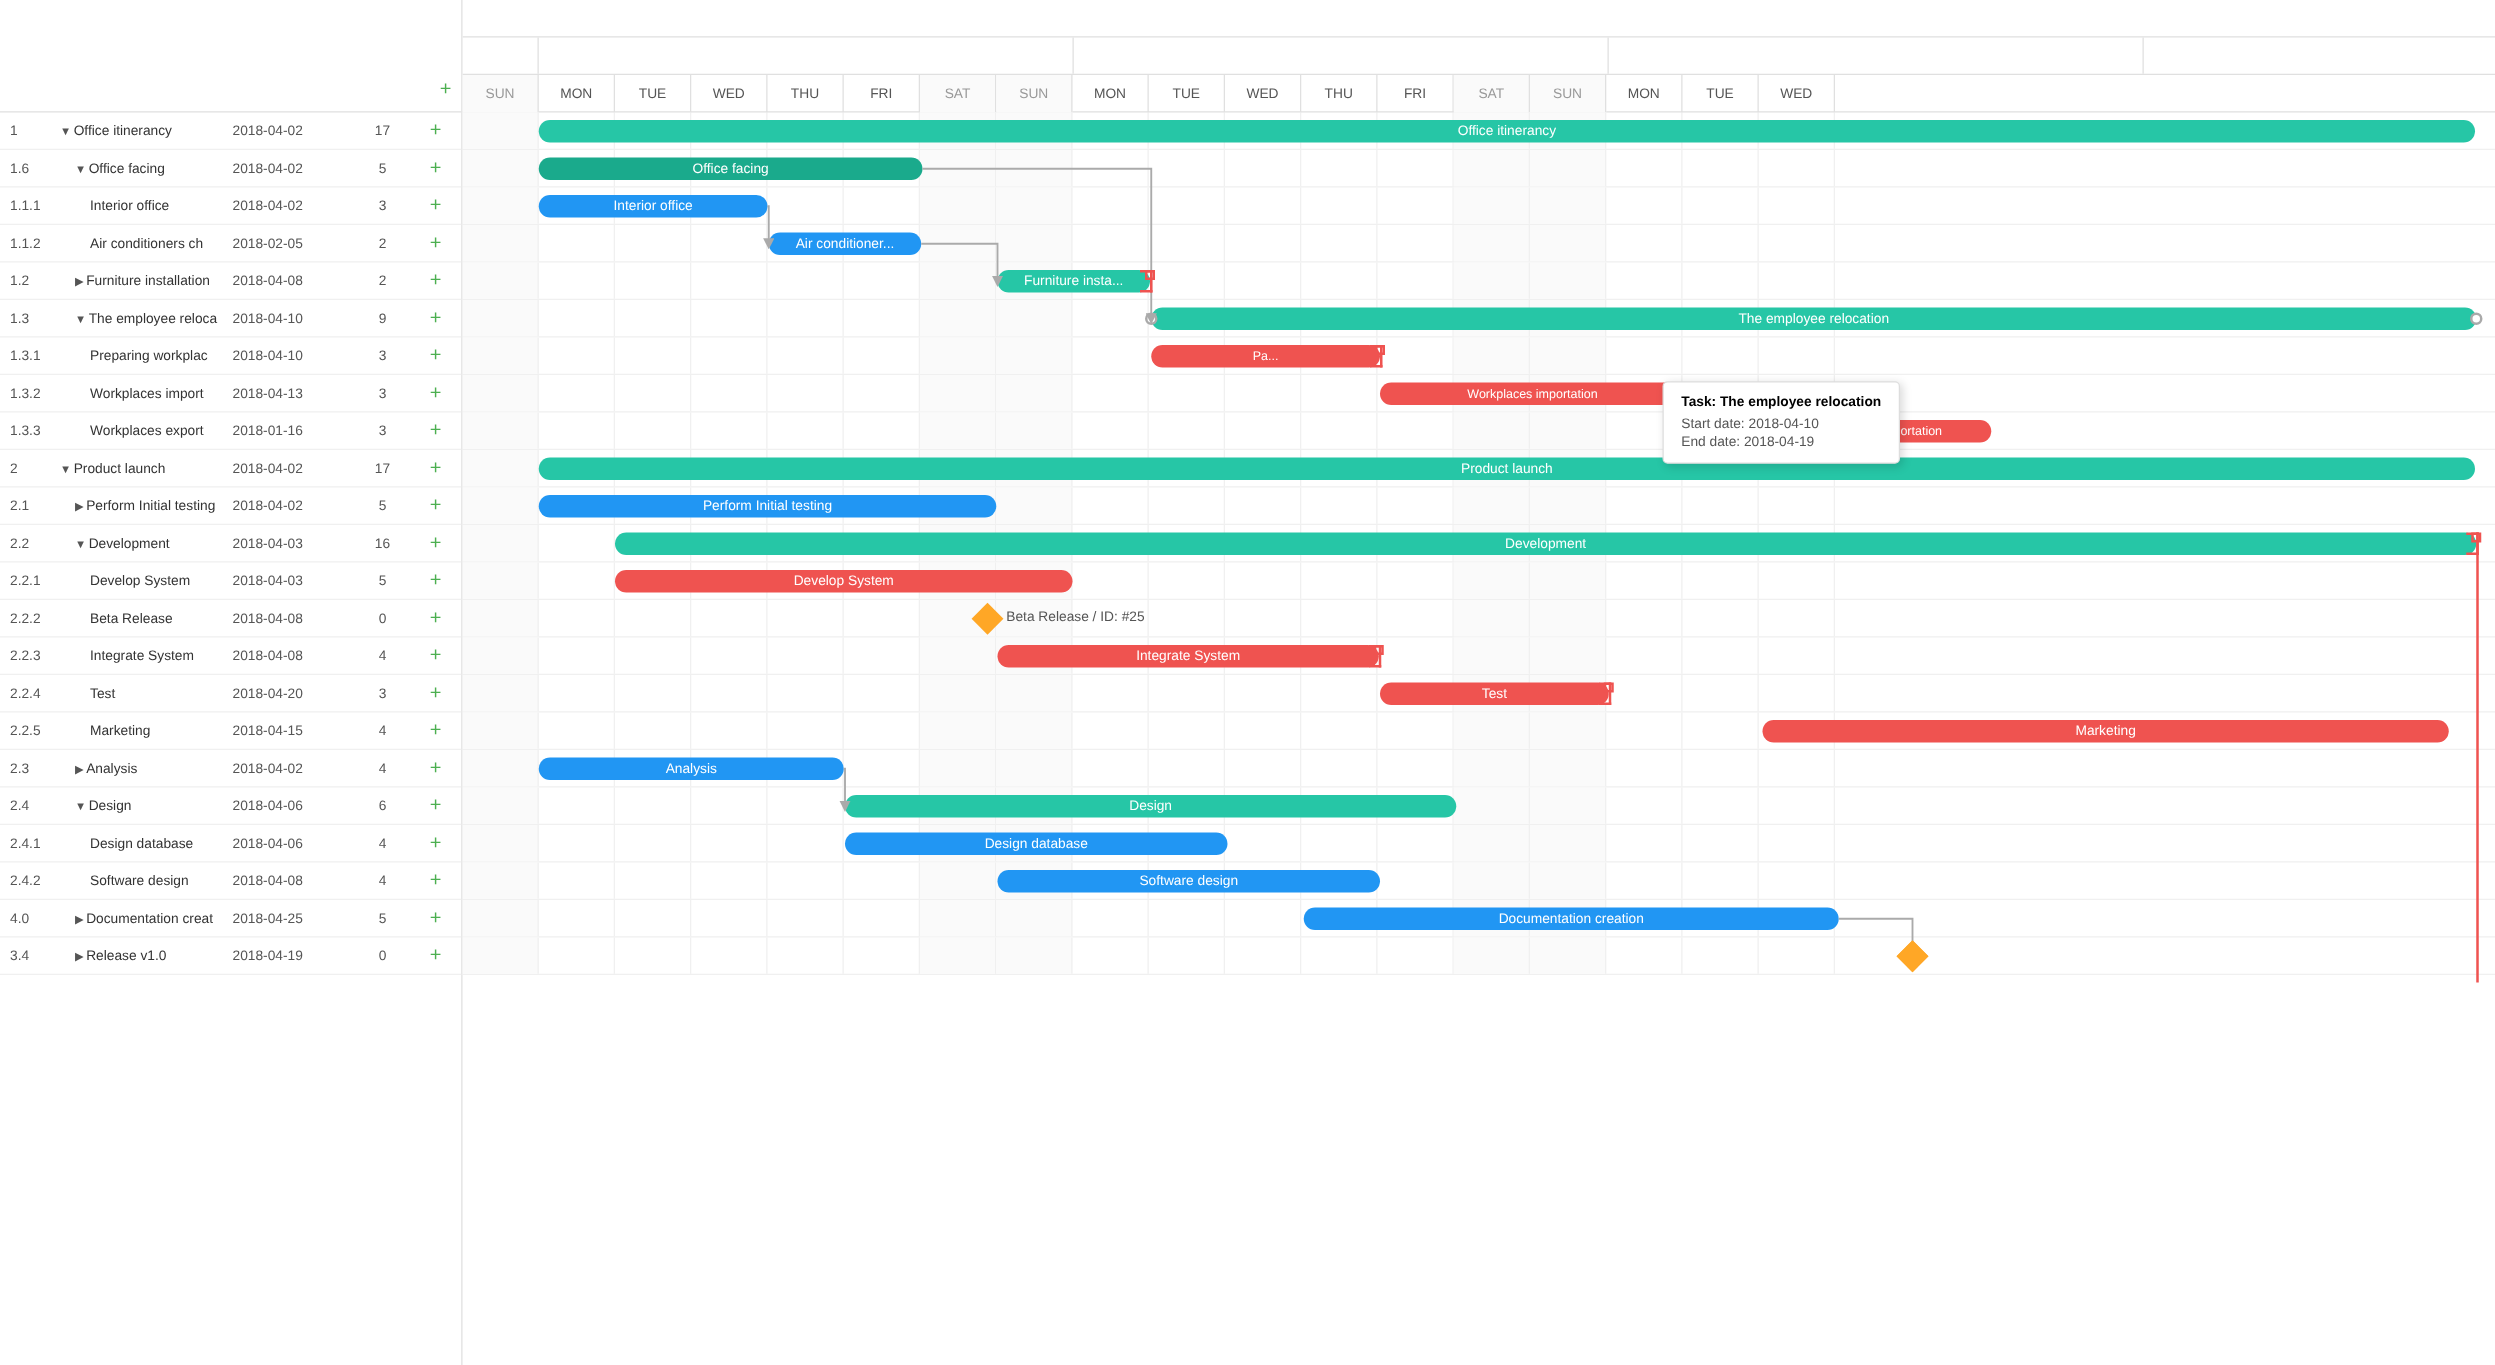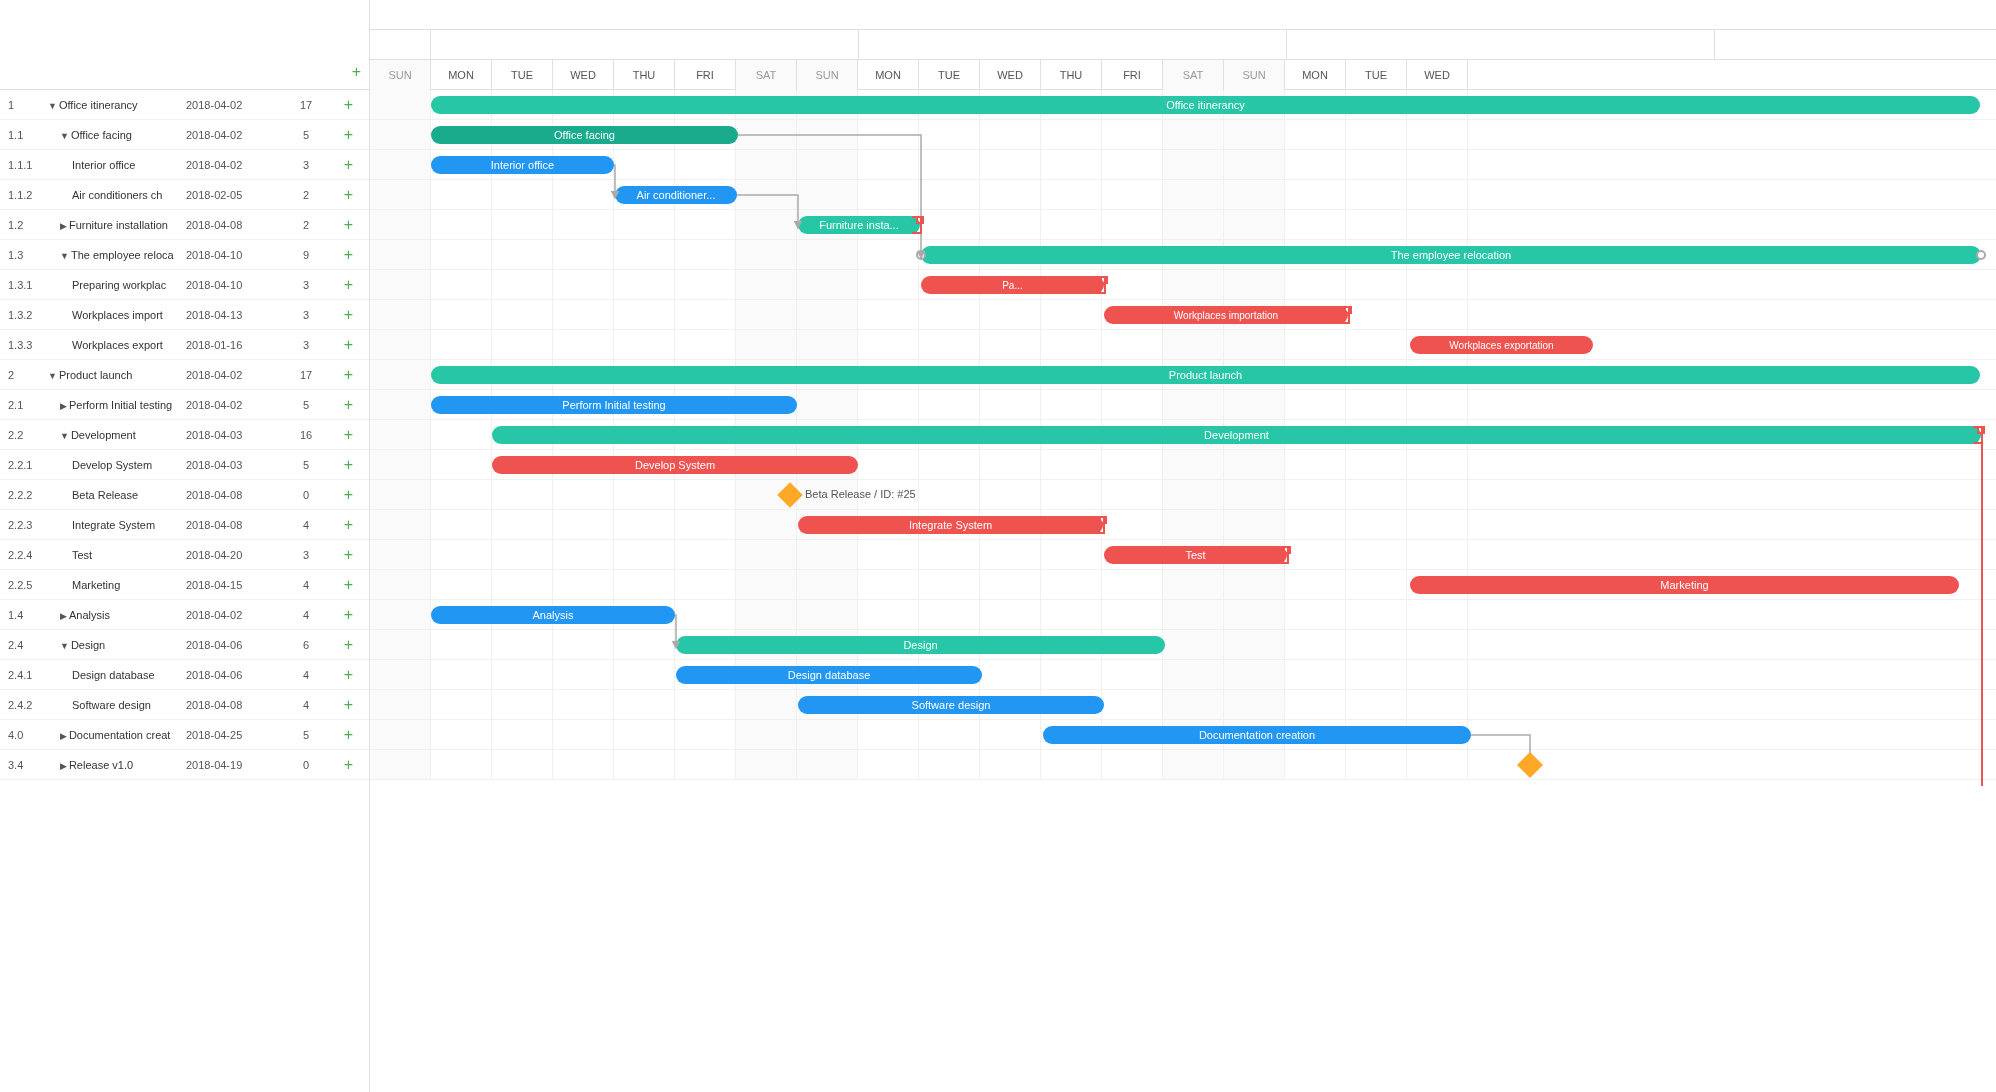--- a/index.html
+++ b/index.html
@@ -62,21 +62,21 @@
 
     <div id="task-rows">
         <div class="task-row">
           <div class="col-wbs">1</div>
           <div class="col-name"><span class="triangle">▼</span>Office itinerancy</div>
           <div class="col-start">2018-04-02</div>
           <div class="col-dur">17</div>
           <div class="col-add">+</div>
         </div>
         <div class="task-row">
-          <div class="col-wbs">1.1</div>
+          <div class="col-wbs">1.6</div>
           <div class="col-name"><span style="display:inline-block;width:12px"></span><span class="triangle">▼</span>Office facing</div>
           <div class="col-start">2018-04-02</div>
           <div class="col-dur">5</div>
           <div class="col-add">+</div>
         </div>
         <div class="task-row">
           <div class="col-wbs">1.1.1</div>
           <div class="col-name"><span style="display:inline-block;width:24px"></span>Interior office</div>
           <div class="col-start">2018-04-02</div>
           <div class="col-dur">3</div>
@@ -174,21 +174,21 @@
           <div class="col-add">+</div>
         </div>
         <div class="task-row">
           <div class="col-wbs">2.2.5</div>
           <div class="col-name"><span style="display:inline-block;width:24px"></span>Marketing</div>
           <div class="col-start">2018-04-15</div>
           <div class="col-dur">4</div>
           <div class="col-add">+</div>
         </div>
         <div class="task-row">
-          <div class="col-wbs">1.4</div>
+          <div class="col-wbs">2.3</div>
           <div class="col-name"><span style="display:inline-block;width:12px"></span><span class="triangle">▶</span>Analysis</div>
           <div class="col-start">2018-04-02</div>
           <div class="col-dur">4</div>
           <div class="col-add">+</div>
         </div>
         <div class="task-row">
           <div class="col-wbs">2.4</div>
           <div class="col-name"><span style="display:inline-block;width:12px"></span><span class="triangle">▼</span>Design</div>
           <div class="col-start">2018-04-06</div>
           <div class="col-dur">6</div>
@@ -758,20 +758,25 @@
               <marker id="arrow" markerWidth="6" markerHeight="6" refX="3" refY="3" orient="auto">
                 <path d="M0,0 L0,6 L6,3 z" fill="#aaa"></path>
               </marker>
             </defs>
             <path d="M244,75 L245,75 L245,105" fill="none" stroke="#aaa" stroke-width="1.5" marker-end="url(#arrow)"></path>
             <path d="M367,105 L428,105 L428,135" fill="none" stroke="#aaa" stroke-width="1.5" marker-end="url(#arrow)"></path>
             <path d="M368,45 L551,45 L551,165" fill="none" stroke="#aaa" stroke-width="1.5" marker-end="url(#arrow)"></path>
             <path d="M305,525 L306,525 L306,555" fill="none" stroke="#aaa" stroke-width="1.5" marker-end="url(#arrow)"></path>
             <path d="M1101,645 L1160,645 L1160,675" fill="none" stroke="#aaa" stroke-width="1.5" marker-end="url(#arrow)"></path>
           </svg>
+          <div class="tooltip-box" style="position: absolute; left: 960px; top: 215px; background: white; border: 1px solid rgb(221, 221, 221); border-radius: 4px; padding: 10px 14px; font-size: 11px; box-shadow: rgba(0, 0, 0, 0.15) 2px 2px 8px; z-index: 100;">
+  <div style="font-weight:600;margin-bottom:5px;">Task: The employee relocation</div>
+  <div style="margin-bottom:3px;"><span style="color:#555">Start date: 2018-04-10</span></div>
+  <div><span style="color:#555">End date: 2018-04-19</span></div>
+</div>
           <div style="position: absolute; left: 542px; top: 126px; width: 10px; height: 18px; border-top: 2px solid rgb(239, 83, 80); border-right: 2px solid rgb(239, 83, 80); border-bottom: 2px solid rgb(239, 83, 80);"></div>
           <div style="position: absolute; left: 726px; top: 186px; width: 10px; height: 18px; border-top: 2px solid rgb(239, 83, 80); border-right: 2px solid rgb(239, 83, 80); border-bottom: 2px solid rgb(239, 83, 80);"></div>
           <div style="position: absolute; left: 970px; top: 216px; width: 10px; height: 18px; border-top: 2px solid rgb(239, 83, 80); border-right: 2px solid rgb(239, 83, 80); border-bottom: 2px solid rgb(239, 83, 80);"></div>
           <div style="position: absolute; left: 1603px; top: 336px; width: 10px; height: 18px; border-top: 2px solid rgb(239, 83, 80); border-right: 2px solid rgb(239, 83, 80); border-bottom: 2px solid rgb(239, 83, 80);"></div>
           <div style="position: absolute; left: 725px; top: 426px; width: 10px; height: 18px; border-top: 2px solid rgb(239, 83, 80); border-right: 2px solid rgb(239, 83, 80); border-bottom: 2px solid rgb(239, 83, 80);"></div>
           <div style="position: absolute; left: 909px; top: 456px; width: 10px; height: 18px; border-top: 2px solid rgb(239, 83, 80); border-right: 2px solid rgb(239, 83, 80); border-bottom: 2px solid rgb(239, 83, 80);"></div>
           <div style="position: absolute; left: 1611px; top: 336px; width: 2px; height: 360px; background: rgb(239, 83, 80);"></div>
           <div style="position: absolute; left: 1151px; top: 666px; width: 18px; height: 18px; transform: rotate(45deg); background: rgb(255, 167, 38);"></div>
         </div>
       </div>

